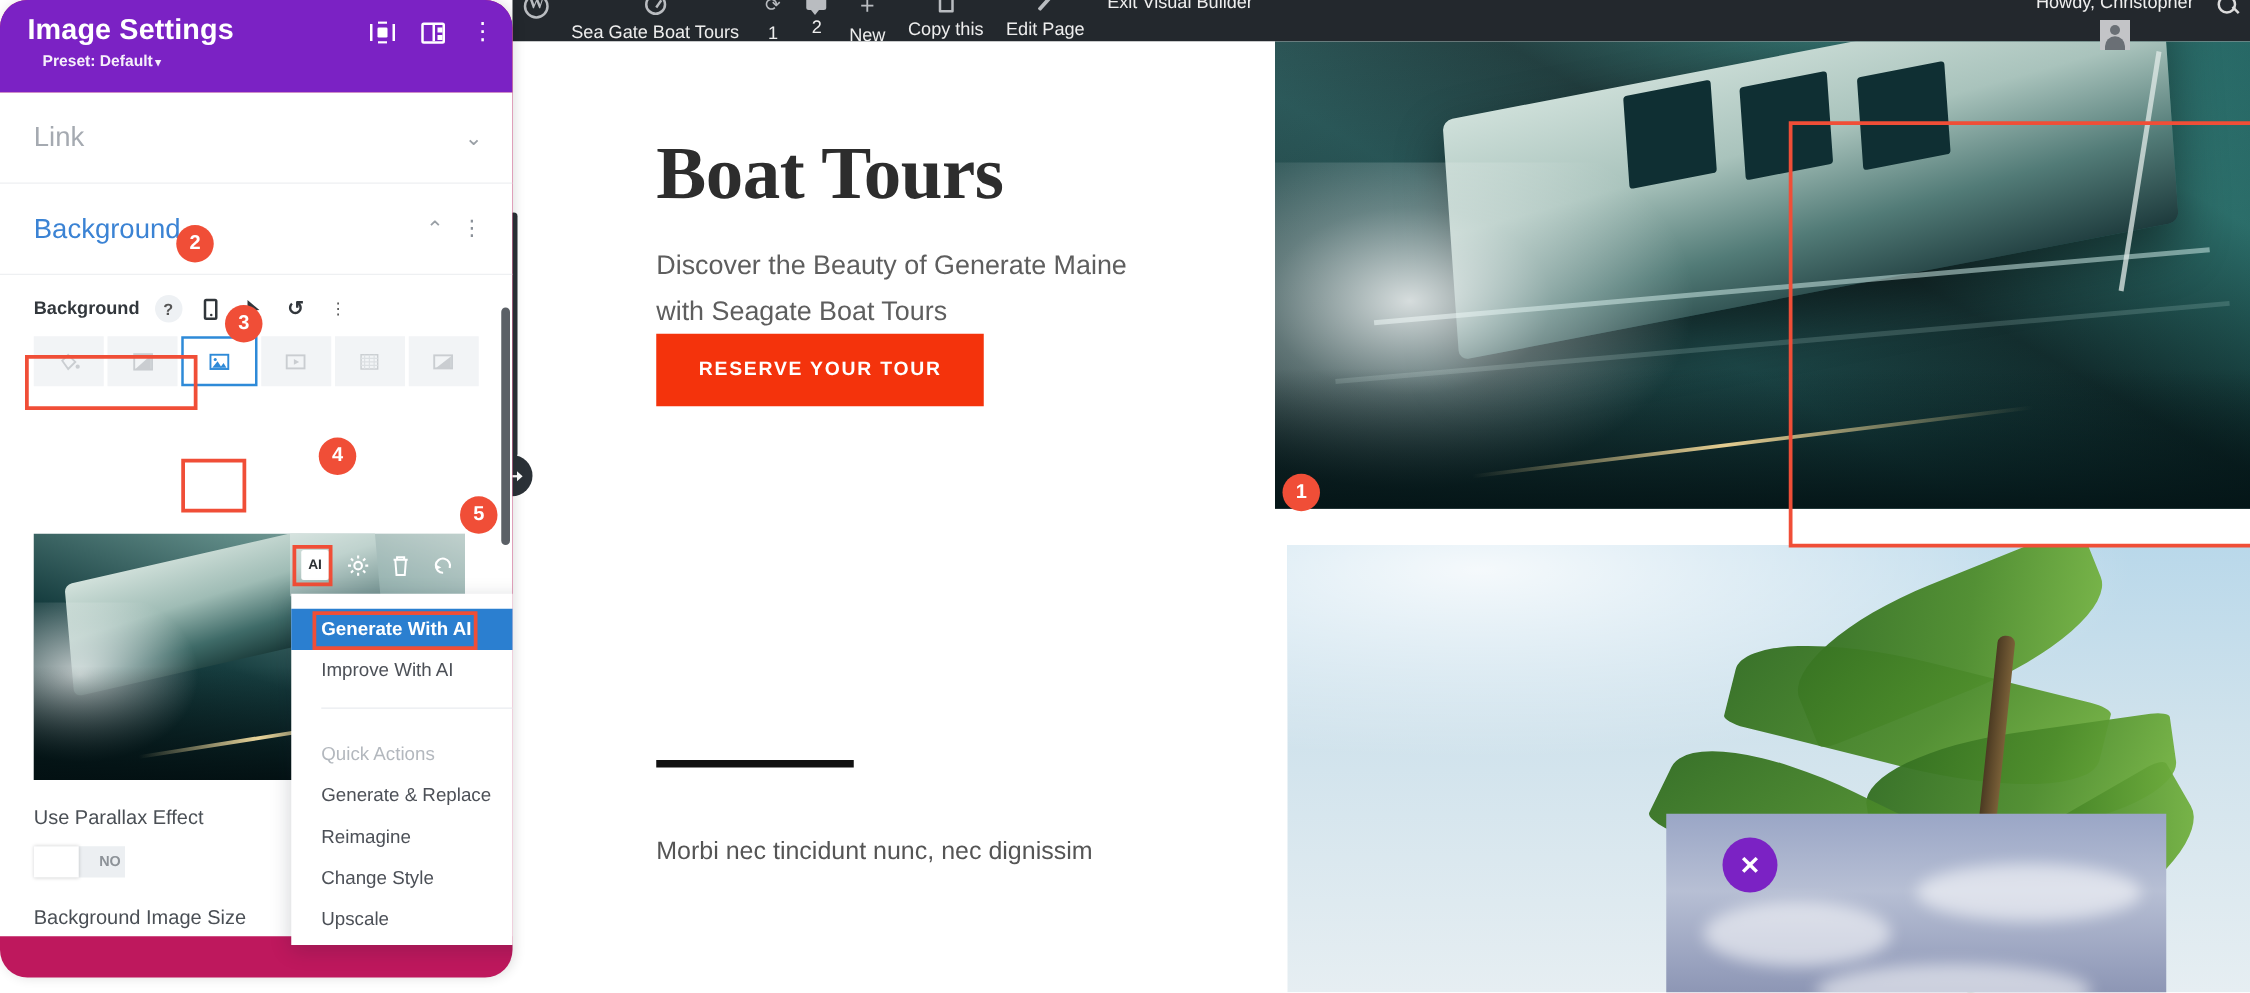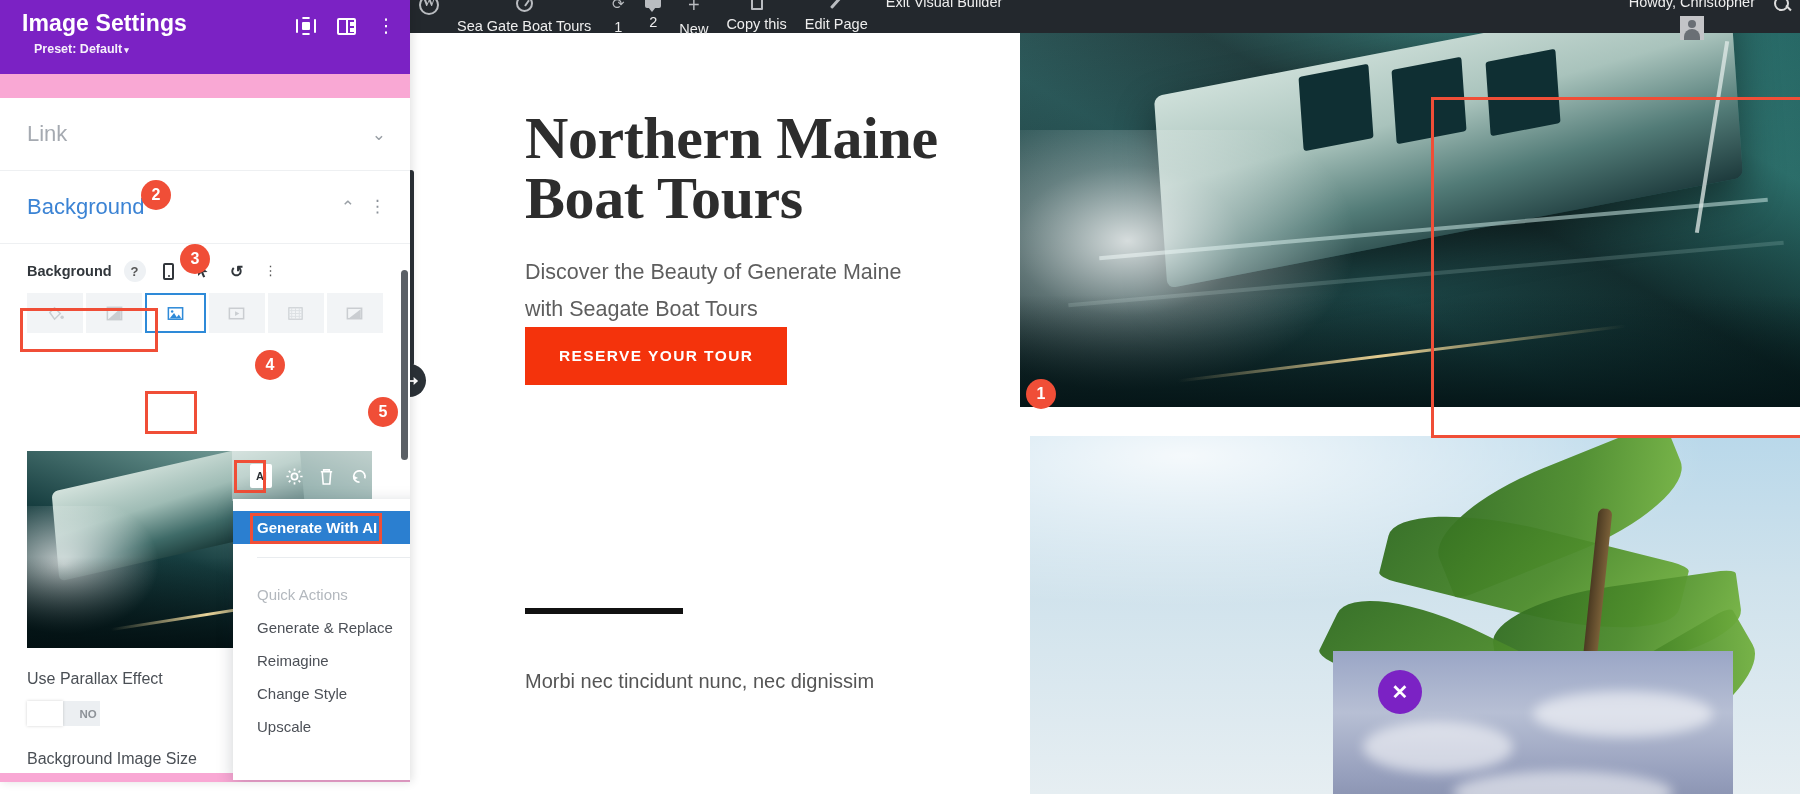--- a/index.html
+++ b/index.html
@@ -218,22 +218,23 @@
     background: #f04e37; color: #fff;
     display: flex; align-items: center; justify-content: center;
     font-size: 16px; font-weight: 700; z-index: 60;
     font-family: "Liberation Sans", sans-serif;
   }
   .badge-1 { left: 1026px; top: 379px; }
 
   
   .panel {
     position: absolute; left: 0; top: 0; width: 410px; height: 782px;
-    background: #f9a8d4; z-index: 50; overflow: hidden;
+    background: #be185d; z-index: 50; overflow: hidden;
     box-shadow: 2px 0 9px rgba(0,0,0,.12);
+    border-radius: 22px;
   }
   .panel-head {
     height: 74px; background: #7b22c4; color: #fff;
     padding: 10px 20px 0 22px; position: relative;
   }
   .panel-title { font-size: 23px; font-weight: 700; letter-spacing: .1px; }
   .panel-preset { font-size: 12.5px; margin-top: 5px; opacity: .93; font-weight: 600; padding-left: 12px; }
   .panel-preset .caret { font-size: 9px; margin-left: 2px; }
   .head-icons {
     position: absolute; right: 14px; top: 16px;
@@ -273,21 +274,21 @@
     height: 45px; background: #8f34dd; display: flex; color: #fff;
   }
   .ptab {
     height: 45px; display: flex; align-items: center; justify-content: center;
     font-size: 15px; font-weight: 700; cursor: pointer;
   }
   .ptab.t1 { width: 105px; background: #9b46e8; }
   .ptab.t2 { width: 103px; }
   .ptab.t3 { width: 120px; }
 
-  .panel-body { position: relative; height: 675px; background: #fff; margin-top: 24px; }
+  .panel-body { position: relative; height: 675px; background: #fff; }
 
   .section-row {
     height: 73px; display: flex; align-items: center;
     padding: 0 24px 0 27px; border-bottom: 1px solid #eef0f2;
     cursor: pointer; justify-content: space-between;
   }
   .sec-label { font-size: 22px; color: #a5aab1; font-weight: 400; }
   .sec-label.open { color: #3b83d4; }
   .chev { color: #9aa0a6; font-size: 17px; }
   .sec-kebab { color: #8b9199; font-size: 17px; line-height: .7; margin-left: 14px; }
@@ -361,21 +362,21 @@
   }
   .img-preview .dk {
     position: absolute; left: 0; bottom: 0; width: 100%; height: 46%;
     background: linear-gradient(180deg, rgba(4,20,22,0), rgba(3,16,18,.94));
   }
 
   
   .img-toolbar {
     position: absolute; left: 232px; top: 353px; width: 140px; height: 50px;
     background: rgba(255,255,255,.34);
-    display: flex; align-items: center; gap: 8px; padding-left: 17px;
+    display: flex; align-items: center; gap: 8px; padding-left: 7px;
     z-index: 16;
   }
   .tb-btn {
     width: 26px; height: 26px; cursor: pointer;
     display: flex; align-items: center; justify-content: center;
     color: #fff; font-size: 14px;
   }
   .ai-chip {
     width: 22px; height: 24px; background: #fff; color: #2b2f33;
     font-size: 11px; font-weight: 700; border-radius: 2px;
@@ -476,21 +477,20 @@
         <div class="sky-glow"></div>
         <div class="frond" style="left:52%;top:8%;width:260px;height:90px;transform:rotate(-22deg);"></div>
         <div class="frond" style="left:46%;top:26%;width:300px;height:86px;transform:rotate(14deg);"></div>
         <div class="frond" style="left:60%;top:42%;width:250px;height:80px;transform:rotate(-8deg);"></div>
         <div class="frond" style="left:38%;top:54%;width:280px;height:92px;transform:rotate(26deg);"></div>
         <div class="frond" style="left:66%;top:62%;width:230px;height:88px;transform:rotate(-30deg);"></div>
         <div class="trunk" style="left:72%;top:20%;height:78%;transform:rotate(6deg);"></div>
       </div>
 
       <div class="hero-left">
-        <div class="hero-h1">Northern Maine</div>
         <div class="hero-h1">Boat Tours</div>
         <div class="hero-sub">Discover the Beauty of Generate Maine</div>
         <div class="hero-sub" style="margin-top:4px">with Seagate Boat Tours</div>
         <div class="hero-btn">RESERVE YOUR TOUR</div>
       </div>
 
       <div class="hr-black"></div>
       <div class="body-copy">Morbi nec tincidunt nunc, nec dignissim</div>
 
       <div class="modal-strip">
@@ -663,20 +663,21 @@
         <div class="tb-btn">
           <svg width="19" height="19" viewBox="0 0 20 20">
               <path d="M15.5 12 A6 6 0 1 0 10 16" fill="none" stroke="#fff" stroke-width="1.8"></path>
               <path d="M4 13.5 L4.5 9.5 L8.5 11.5 Z" fill="#fff"></path>
             </svg>
         </div>
       </div>
 
       <div class="ai-menu">
         <div class="ai-item selected">Generate With AI</div>
+        <div class="ai-item">Improve With AI</div>
         <div class="ai-sep"></div>
         <div class="ai-item group-title">Quick Actions</div>
         <div class="ai-item">
           <span>Generate &amp; Replace</span>
         </div>
         <div class="ai-item">
           <span>Reimagine</span>
         </div>
         <div class="ai-item">
           <span>Change Style</span>

